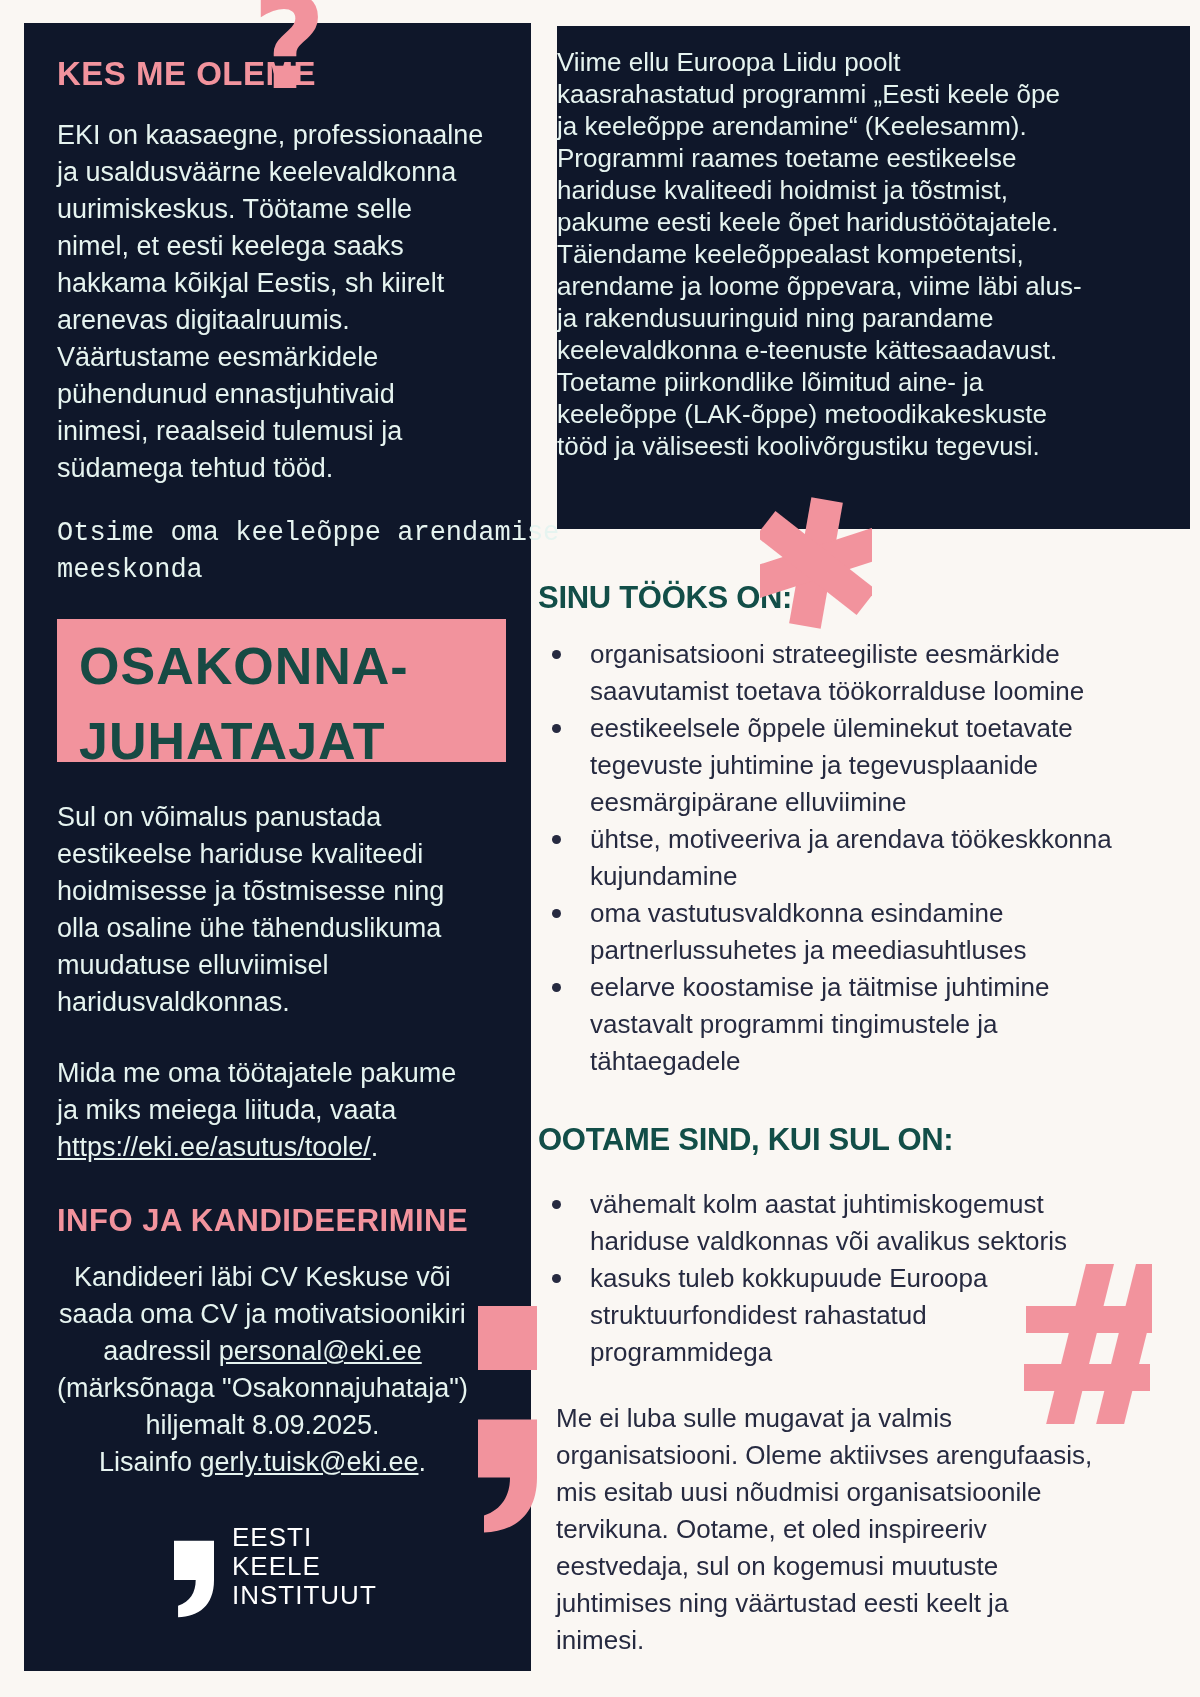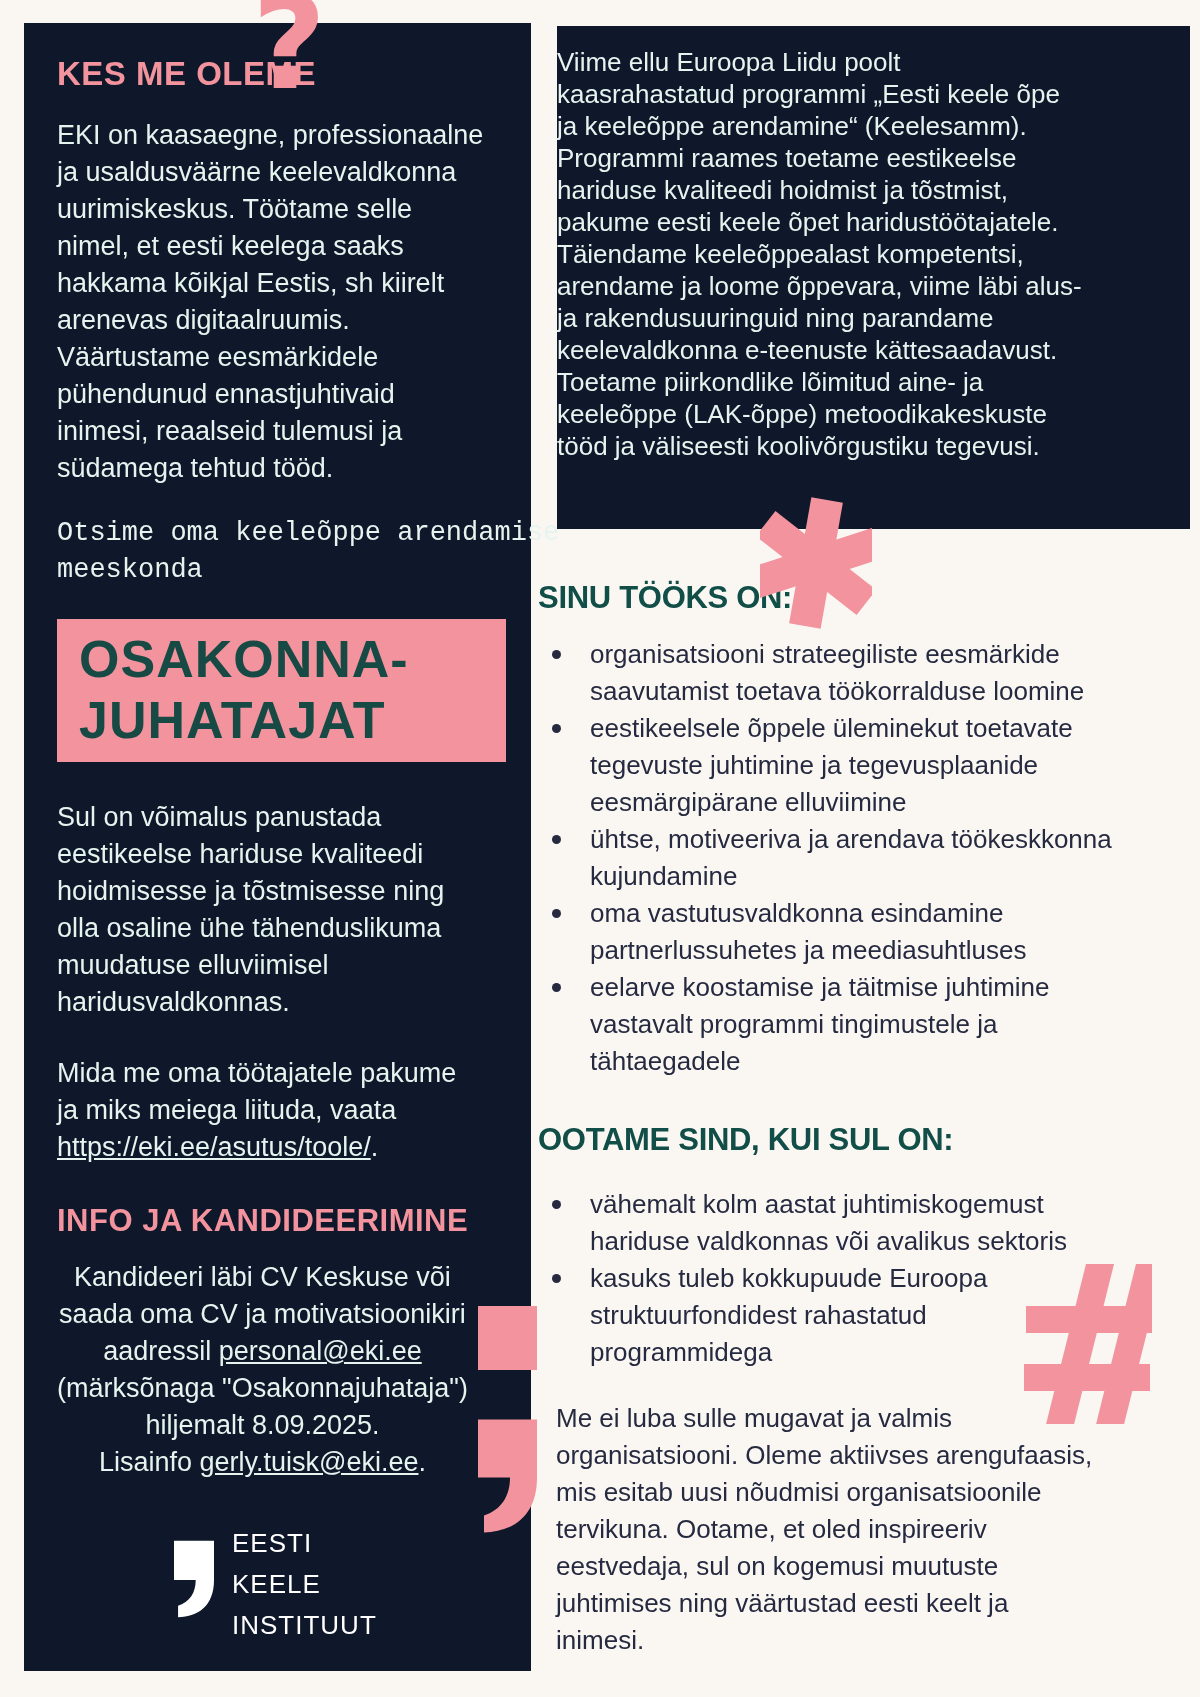--- a/index.html
+++ b/index.html
@@ -11,28 +11,28 @@
   .panel{position:absolute;background:#0f172a;margin-left:24px;}
   #left-panel{left:0;top:23px;width:507px;height:1648px;}
   #program-box{left:533px;top:26px;width:633px;height:503px;}
 
   
   .lp{position:absolute;white-space:pre-line;}
   #kes-heading{left:33px;top:32px;color:#F2939D;font-size:33px;font-weight:800;letter-spacing:.5px;}
   #left-intro{left:33px;top:94px;color:#E6F4F0;font-size:27px;line-height:37px;width:max-content;}
   #team-text{left:33px;top:492px;color:#E6F4F0;font-size:27px;line-height:37px;width:max-content;font-family:Liberation Mono, monospace;}
   #role-box{left:33px;top:596px;width:449px;height:143px;background:#F2939D;}
-  #role-title{position:absolute;left:22px;top:10px;color:#174A44;font-size:52px;font-weight:800;letter-spacing:1px;line-height:61px;white-space:pre-line;}
+  #role-title{position:absolute;left:22px;top:10px;color:#174A44;font-size:52px;font-weight:800;letter-spacing:1px;line-height:75px;white-space:pre-line;}
   #opportunity-text{left:33px;top:776px;color:#E6F4F0;font-size:27px;line-height:37px;width:max-content;}
   #offer-text{left:33px;top:1032px;color:#E6F4F0;font-size:27px;line-height:37px;width:max-content;}
   #info-heading{left:33px;top:1180px;color:#F2939D;font-size:31px;font-weight:800;letter-spacing:.5px;}
   #apply-text{left:33px;top:1236px;color:#E6F4F0;font-size:27px;line-height:37px;width:max-content;text-align:center;}
   .link{color:inherit;text-decoration:underline;cursor:pointer;}
   #logo{left:150px;top:1498px;display:flex;gap:18px;align-items:flex-start;}
-  #logo-text{color:#FFFFFF;font-size:26px;line-height:41px;letter-spacing:1px;white-space:pre-line;padding-top:2px;}
+  #logo-text{color:#FFFFFF;font-size:26px;line-height:29px;letter-spacing:1px;white-space:pre-line;padding-top:2px;}
 
   
   .rp{position:absolute;white-space:pre-line;}
   #program-text{left:557px;top:46px;color:#E6F4F0;font-size:26px;line-height:32px;width:max-content;}
   .teal-heading{color:#124E48;font-weight:800;font-size:31px;letter-spacing:-.3px;white-space:nowrap;}
   #sinu-heading{left:538px;top:580px;}
   #ootame-heading{left:538px;top:1122px;}
   .bullet-list{position:absolute;left:540px;margin:0;padding:0;list-style:none;width:620px;}
   #sinu-list{top:636px;}
   #ootame-list{top:1186px;}

